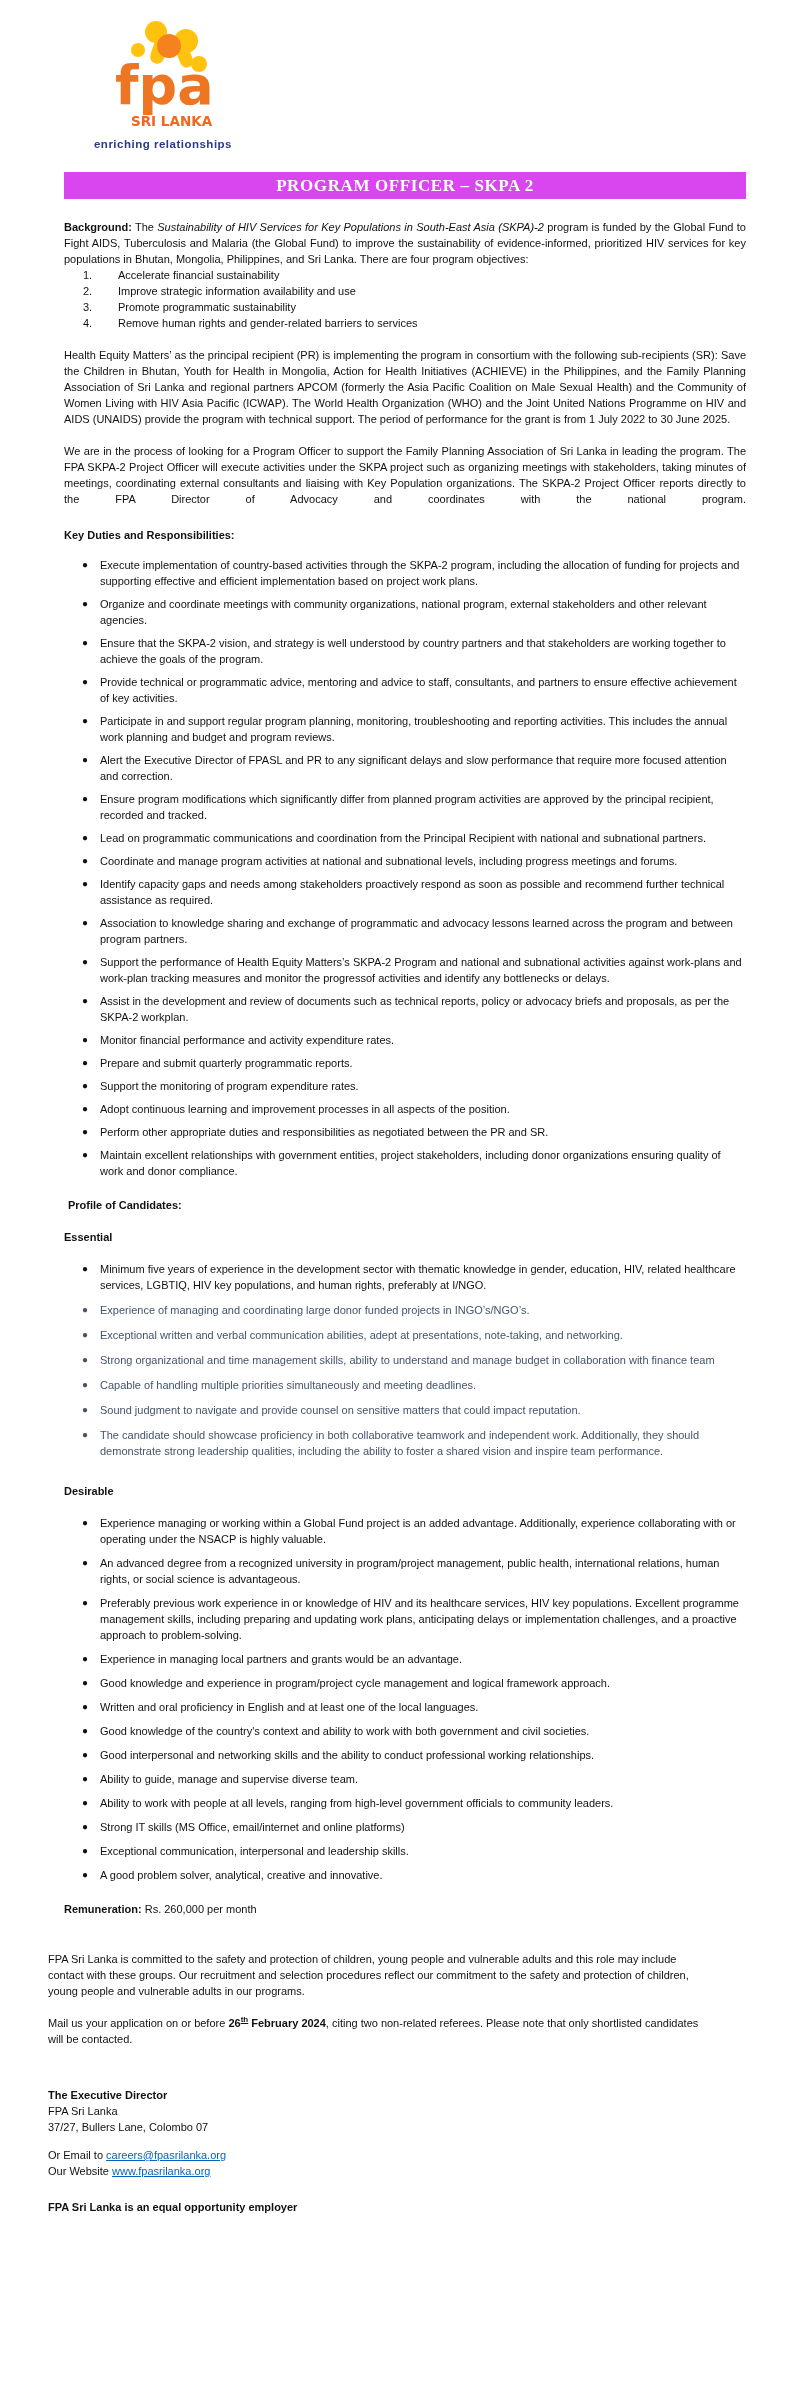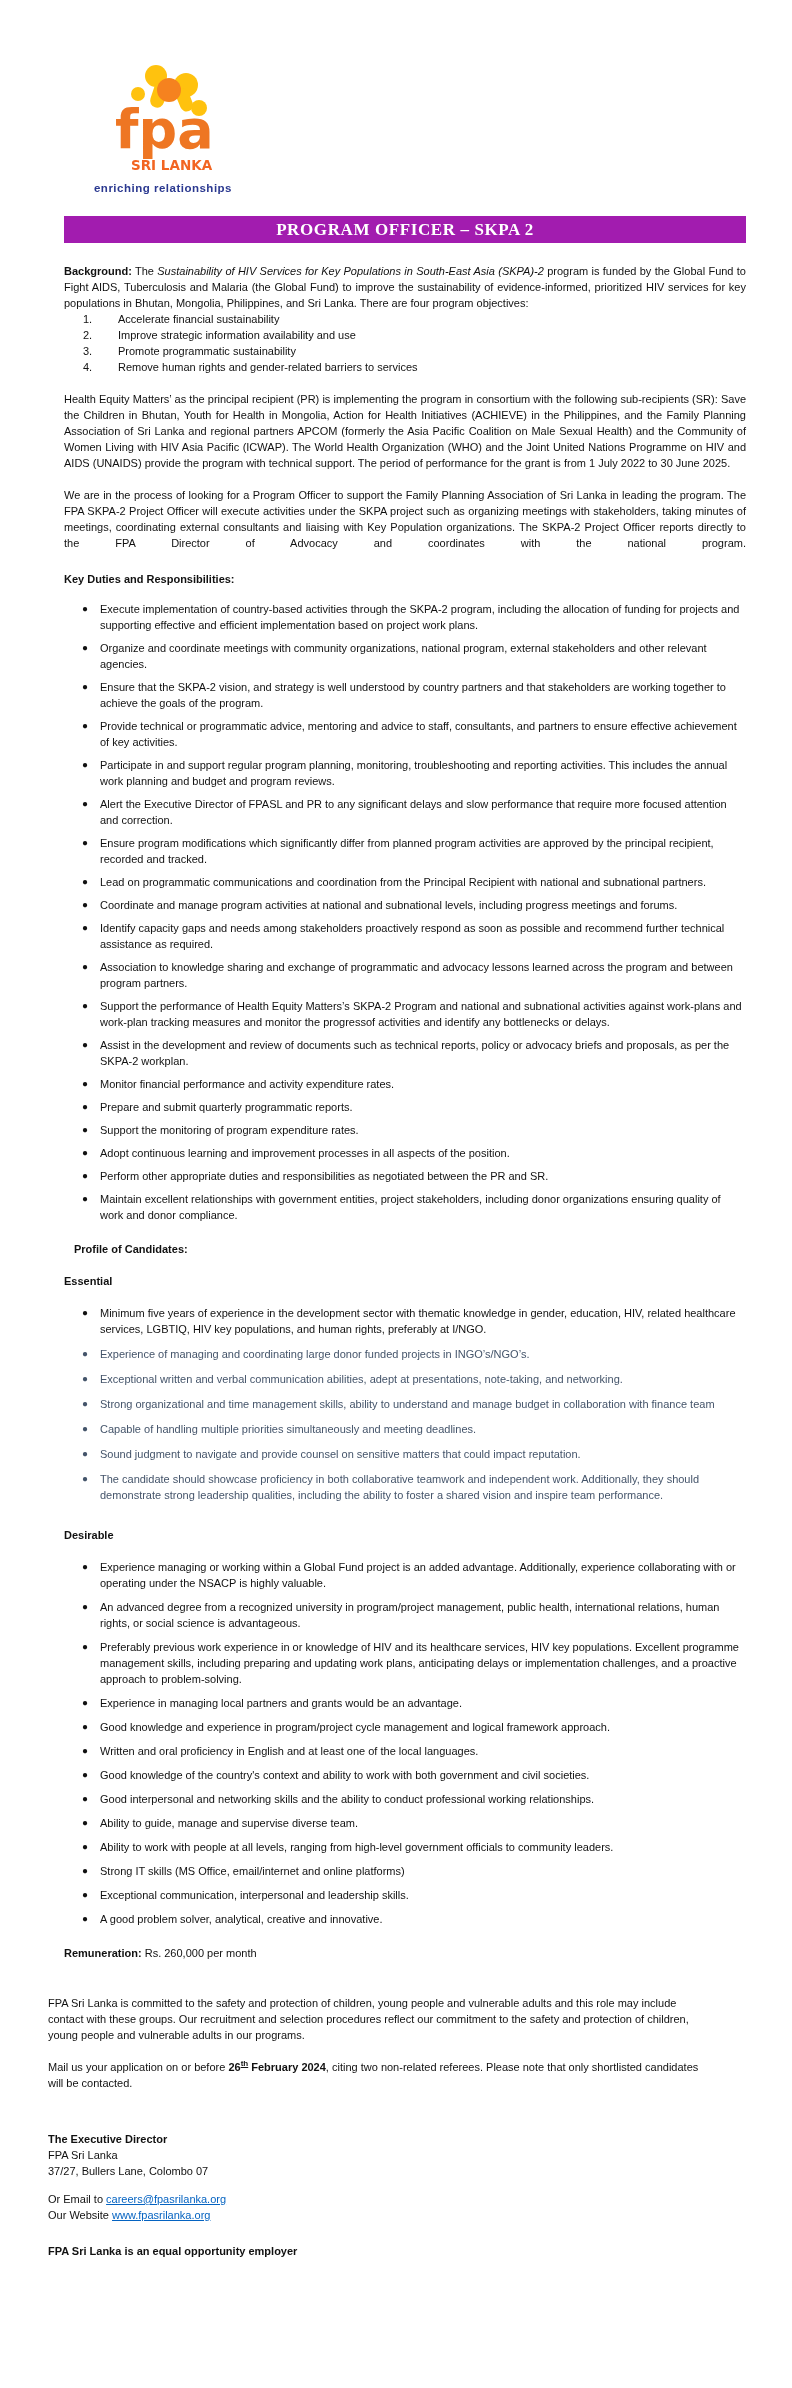--- a/index.html
+++ b/index.html
@@ -1,33 +1,33 @@
 <!DOCTYPE html>
 <html><head>
 <meta charset="utf-8">
 <style>
   html,body{margin:0;padding:0;background:#fff;}
   body{
     width:792px;height:2388px;overflow:hidden;
     font-family:"Liberation Sans",sans-serif;
     font-size:11px;line-height:16px;color:#111;
   }
-  .page{padding-top:60px;}
+  .page{padding-top:16px;}
   .main{margin-left:64px;width:682px;}
   .lower{margin-left:48px;width:660px;margin-top:34px;}
 
   
   .header{display:flex;margin-bottom:20px;}
   .logo-col{width:168px;flex:none;text-align:center;}
   .logo-tagline{color:#2B3990;font-weight:700;font-size:11.5px;letter-spacing:.5px;margin-top:-2px;text-align:right;}
   .intro{flex:1;padding-top:28px;text-align:justify;}
 
   
   .titlebar{
-    background:#a21caf;color:#fff;text-align:center;
+    background:#d946ef;color:#fff;text-align:center;
     font-family:"Liberation Serif",serif;font-weight:700;
     font-size:17px;height:27px;line-height:27px;
     letter-spacing:.6px;margin:0 0 20px 0;
   }
 
   p{margin:0;}
   .just{text-align:justify;}
   .just-last{text-align:justify;text-align-last:justify;}
   .b{font-weight:700;}
   .i{font-style:italic;}
@@ -42,21 +42,21 @@
   ul.bullets{list-style:none;margin:0;padding:0;}
   ul.bullets li{display:flex;padding-left:18px;margin-bottom:7px;}
   ul.bullets .blt{flex:none;width:18px;font-size:10px;}
   ul.bullets .txt{flex:1;}
   ul.bullets li.gray, ul.bullets li.gray .blt{color:#44546A;}
   ul.essential li{margin-bottom:9px;}
   ul.desirable li{margin-bottom:8px;}
 
   .heading{font-weight:700;}
   .duties-heading{margin:20px 0 14px 0;}
-  .profile-heading{margin:18px 0 0 10px;}
+  .profile-heading{margin:18px 0 0 4px;}
   .essential-heading{margin:16px 0 16px 0;}
   .desirable-heading{margin:24px 0 16px 0;}
   .gap-list2{margin-top:12px;}
   .remuneration{margin-top:18px;}
 
   .para{margin-bottom:16px;}
 
   .sig{margin-top:40px;}
   .contact-links{margin-top:12px;}
   a.doclink{color:#0563C1;text-decoration:underline;cursor:pointer;}

